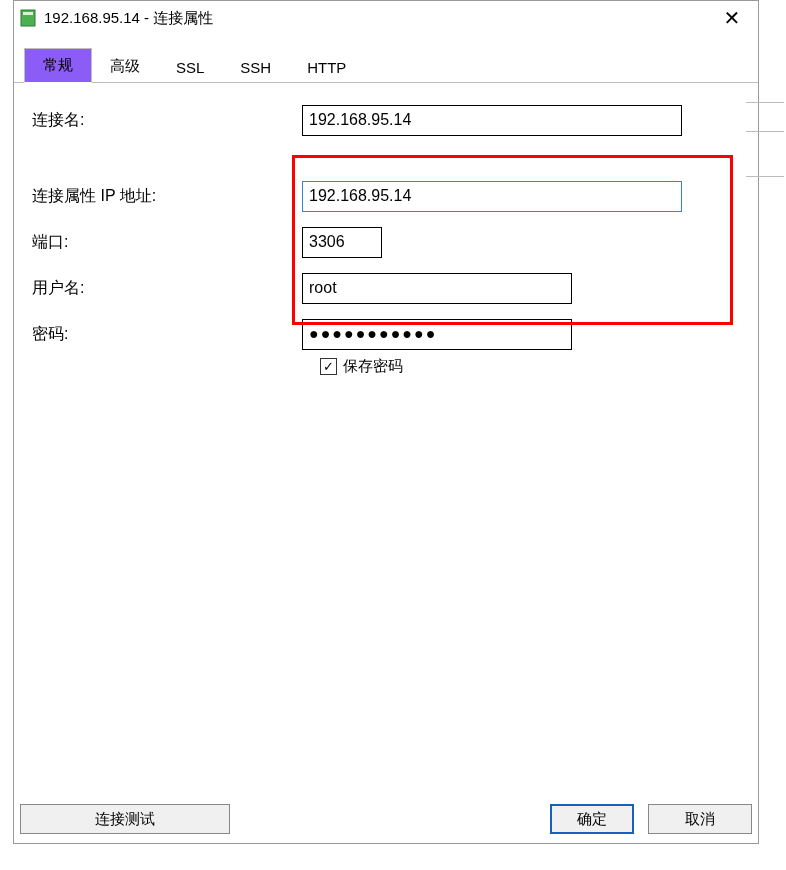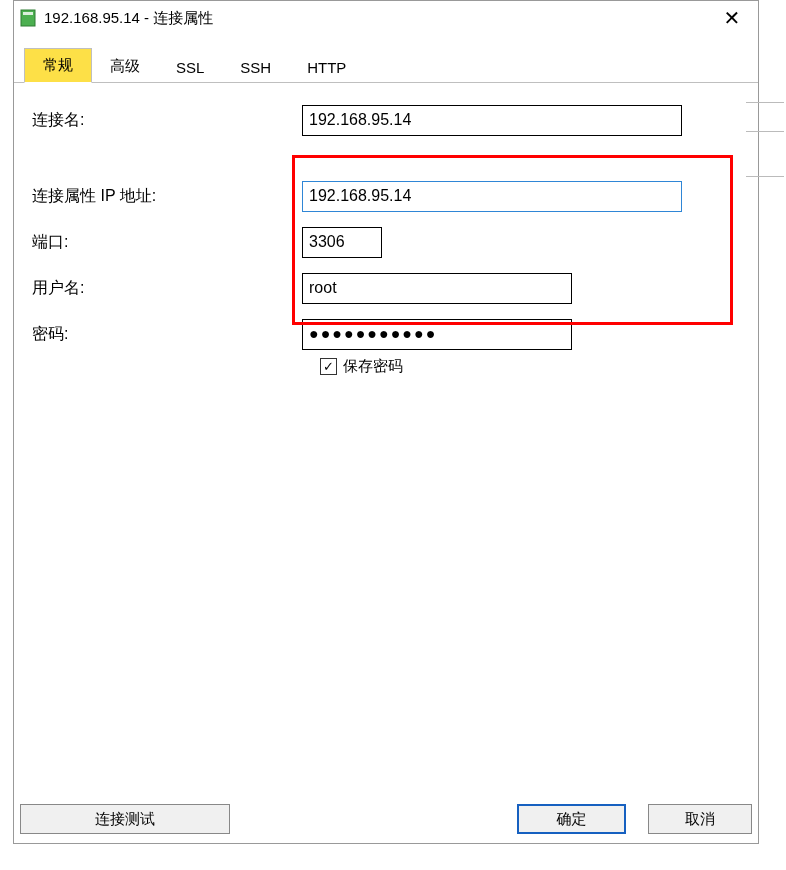--- a/index.html
+++ b/index.html
@@ -65,21 +65,21 @@
       padding: 7px 18px;
       font-size: 15px;
       color: #000;
       cursor: pointer;
       position: relative;
       top: 1px;
     }
     .tab.active {
       border: 1px solid #bfbfbf;
       border-bottom: 1px solid #fff;
-      background: #fde047;
+      background: #8b5cf6;
     }
     
     .form-area {
       position: relative;
       flex: 1;
       padding: 20px 14px 10px 18px;
     }
     .row {
       display: flex;
       align-items: center;
@@ -150,21 +150,21 @@
       font-size: 15px;
       font-family: inherit;
       cursor: pointer;
       text-align: center;
       display: flex;
       align-items: center;
       justify-content: center;
     }
     .btn-test { width: 210px; }
     .footer .spacer { flex: 1; }
-    .btn-ok { width: 109px; border: 2px solid #1660c0; margin-right: 22px; }
+    .btn-ok { width: 84px; border: 2px solid #1660c0; margin-right: 14px; }
     .btn-cancel { width: 104px; }
     
     .right-fragment-1 {
       position: absolute;
       left: 746px;
       top: 102px;
       width: 38px;
       height: 30px;
       border-top: 1px solid #bbb;
       border-bottom: 1px solid #bbb;

